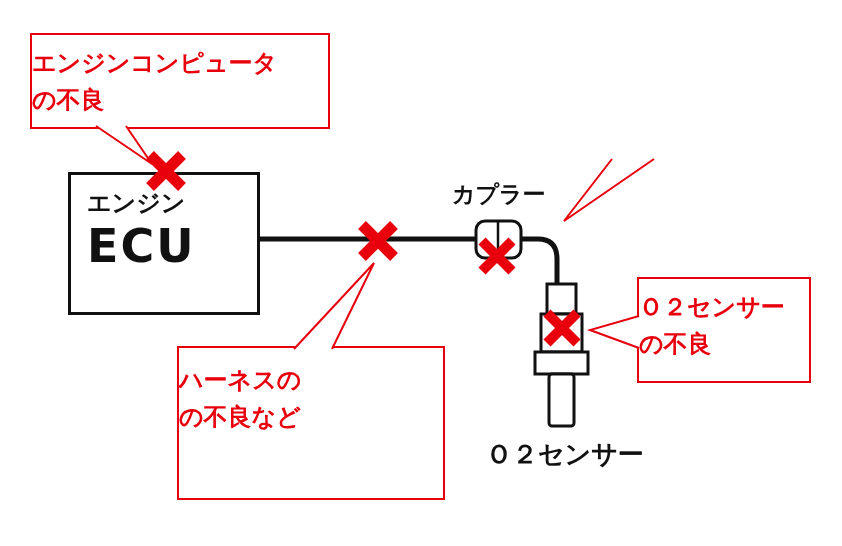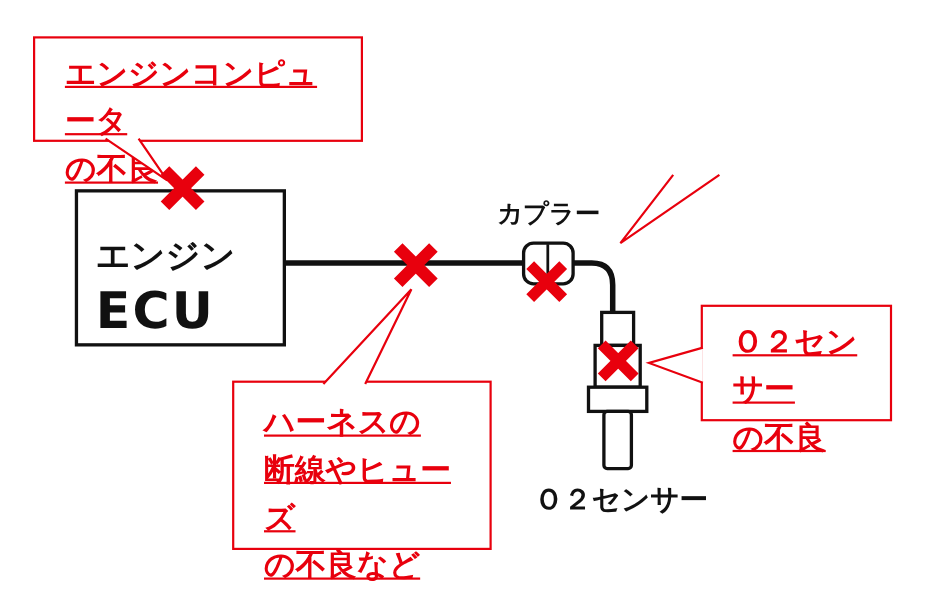--- a/index.html
+++ b/index.html
@@ -14,43 +14,42 @@
     overflow: hidden;
   }
 
   
   .callout {
     position: absolute;
     z-index: 1;
     background: #ffffff;
     border: 2px solid #e8000d;
     color: #e8000d;
-    font-size: 28px;
+    font-size: 24px;
     font-weight: 600;
     line-height: 1.55;
-    padding: 10px 27px;
-    text-decoration: underline;
+    padding: 10px 0;
   }
   #c-ecu     { left: 30px;  top: 33px;  width: 300px; height: 96px;  }
   #c-coupler { left: 585px; top: 68px;  width: 190px; height: 94px;  }
   #c-sensor  { left: 637px; top: 277px; width: 174px; height: 106px; }
-  #c-harness { left: 177px; top: 346px; width: 236px; height: 154px; padding-top: 14px; margin-left: 34px; }
+  #c-harness { left: 177px; top: 346px; width: 268px; height: 154px; padding-top: 14px; }
 
   
   .ecu-box {
     position: absolute;
     z-index: 1;
     left: 68px; top: 172px;
     width: 192px; height: 143px;
     background: #ffffff;
     border: 3px solid #111111;
     color: #111111;
     padding: 12px 0 0 16px;
   }
-  .ecu-line { font-size: 31px; font-weight: 700; line-height: 1.35; margin-top: 26px; }
+  .ecu-line { font-size: 24px; font-weight: 700; line-height: 1.35; }
   .ecu-acro { font-size: 46px; font-weight: 700; letter-spacing: 2px; margin-top: 0px; padding-right: 12px; }
 
   
   .lbl { position: absolute; z-index: 1; color: #111111; font-weight: 700; }
   .lbl-coupler { left: 452px; top: 179px; font-size: 23px; text-align: right; }
   .lbl-sensor  { left: 486px; top: 437px; font-size: 26px; }
 
   
   svg.art {
     position: absolute;
@@ -70,21 +69,20 @@
   </div>
 
 
   <div class="callout" id="c-sensor">
     <div>Ｏ２センサー</div>
     <div>の不良</div>
   </div>
 
   <div class="callout" id="c-harness">
     <div>ハーネスの</div>
-    <div>断線やヒューズ</div>
     <div>の不良など</div>
   </div>
 
   <div class="ecu-box">
     <div class="ecu-line">エンジン</div>
     <div class="ecu-acro">ECU</div>
   </div>
 
   <div class="lbl lbl-coupler">カプラー</div>
   <div class="lbl lbl-sensor">Ｏ２センサー</div>

